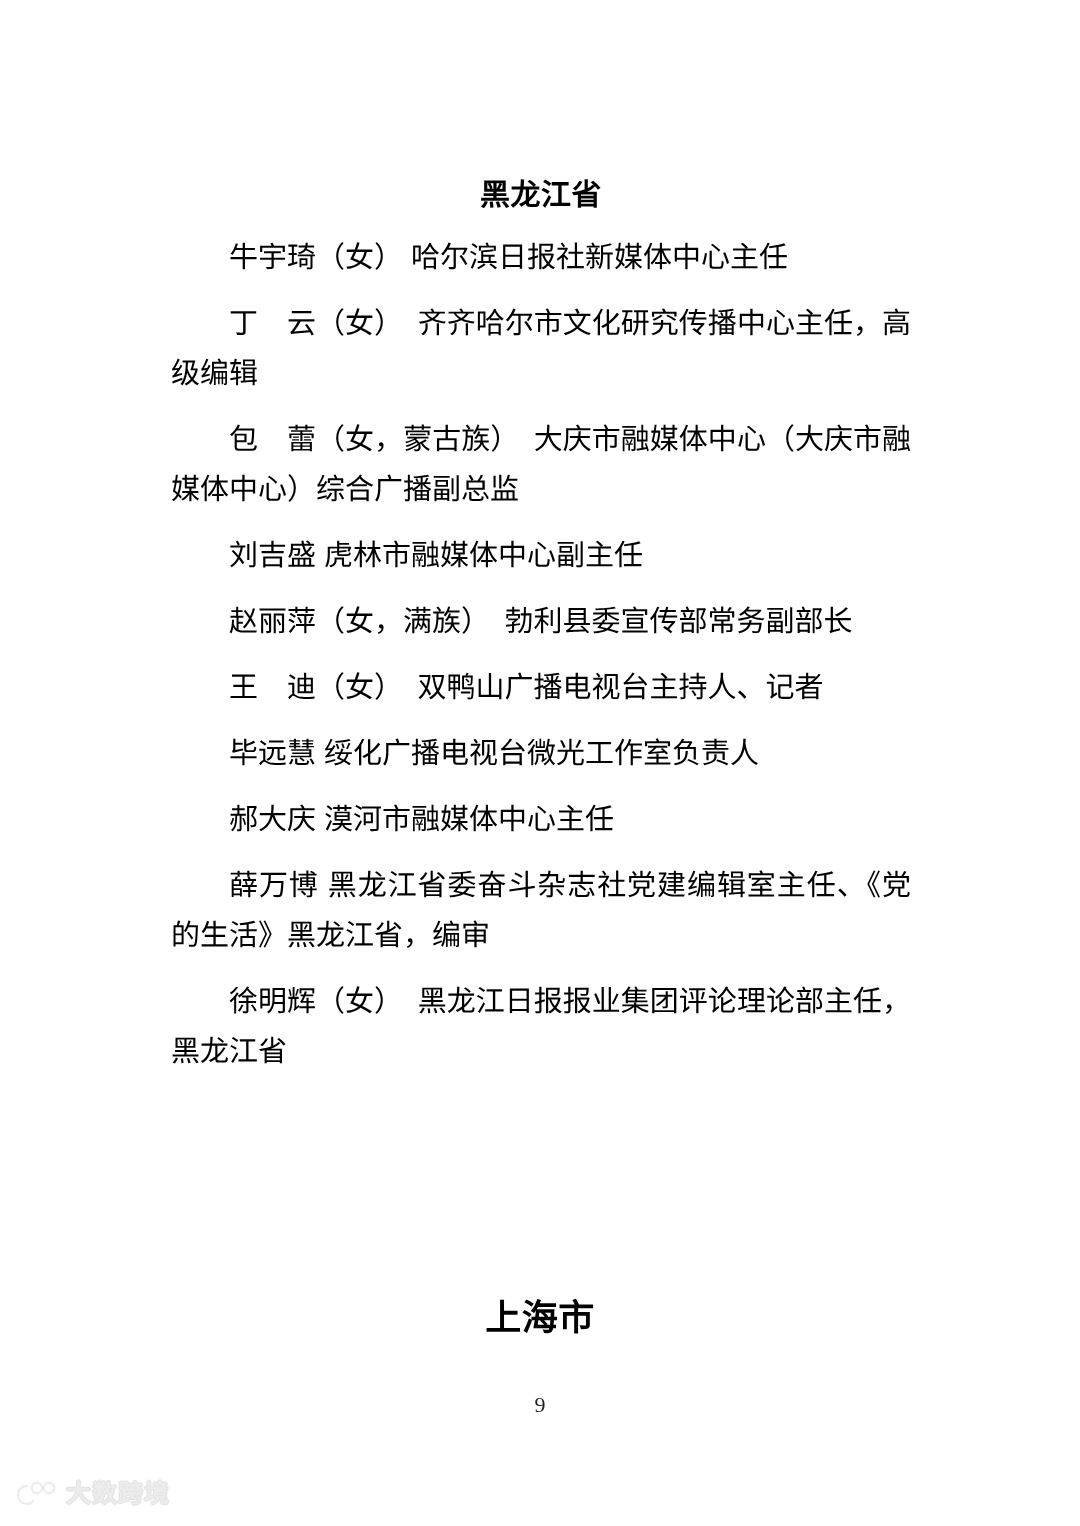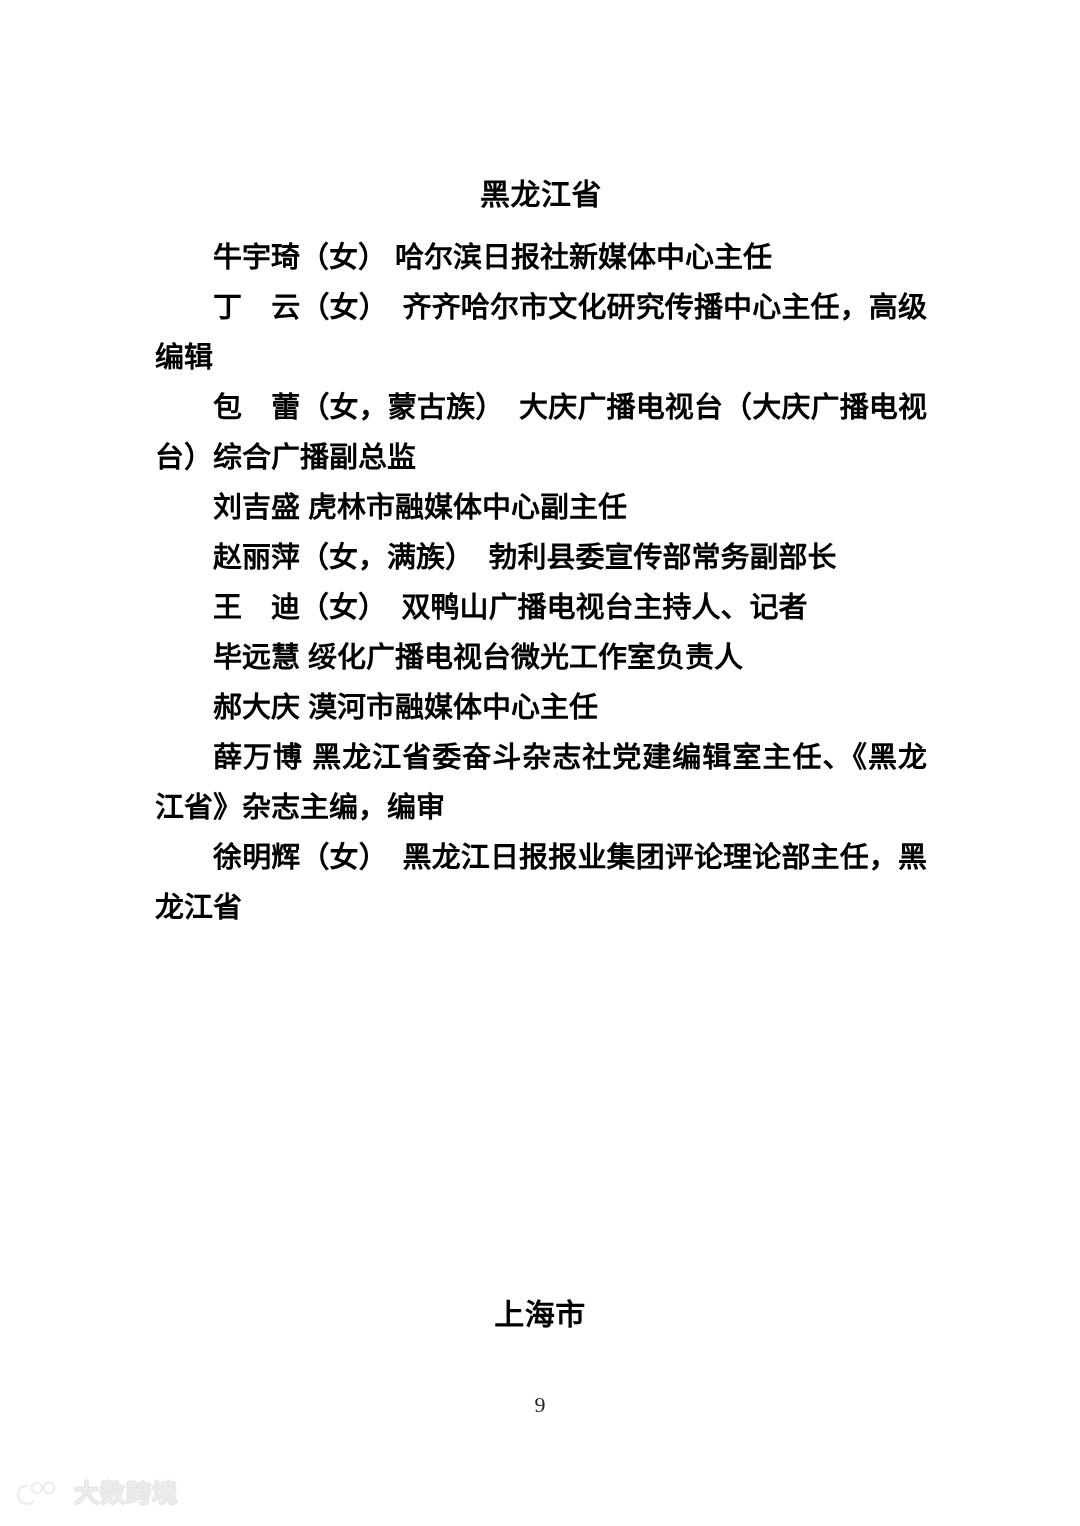--- a/index.html
+++ b/index.html
@@ -40,37 +40,36 @@
     line-height: 1.0;
     letter-spacing: 0.5px;
     margin: 0 0 22px 0;
     padding: 0;
   }
 
   .entry {
     font-size: 29px;
     line-height: 50px;
     text-indent: 2em;
-    margin: 0;
+    margin: 16px;
     padding: 0;
     text-align: justify;
     text-justify: inter-character;
     word-break: break-all;
     letter-spacing: 0px;
-    font-weight: bold;
   }
 
   .bottom-heading {
     position: absolute;
     left: 0;
     top: 1300px;
     width: 1080px;
     text-align: center;
     font-weight: bold;
-    font-size: 30px;
+    font-size: 36px;
     line-height: 1.0;
     letter-spacing: 0.5px;
   }
 
   .page-number {
     position: absolute;
     left: 0;
     top: 1392px;
     width: 1080px;
     text-align: center;
@@ -79,21 +78,21 @@
     color: #222;
   }
 
   
   .watermark {
     position: absolute;
     left: 16px;
     top: 1478px;
     display: flex;
     align-items: center;
-    gap: 16px;
+    gap: 8px;
     opacity: 1;
     pointer-events: none;
     user-select: none;
   }
   .watermark-logo {
     width: 42px;
     height: 30px;
     flex: none;
   }
   .watermark-text {
@@ -114,27 +113,27 @@
 
 <div class="page">
 
   <div class="content">
 
     <div class="section-heading">黑龙江省</div>
 
     <div class="entry-list">
       <p class="entry">牛宇琦（女）  哈尔滨日报社新媒体中心主任</p>
       <p class="entry">丁　云（女）　齐齐哈尔市文化研究传播中心主任，高级编辑</p>
-      <p class="entry">包　蕾（女，蒙古族）　大庆广播电视台（大庆广播电视台）综合广播副总监</p>
+      <p class="entry">包　蕾（女，蒙古族）　大庆市融媒体中心（大庆市融媒体中心）综合广播副总监</p>
       <p class="entry">刘吉盛 虎林市融媒体中心副主任</p>
       <p class="entry">赵丽萍（女，满族）　勃利县委宣传部常务副部长</p>
       <p class="entry">王　迪（女）　双鸭山广播电视台主持人、记者</p>
       <p class="entry">毕远慧 绥化广播电视台微光工作室负责人</p>
       <p class="entry">郝大庆 漠河市融媒体中心主任</p>
-      <p class="entry">薛万博 黑龙江省委奋斗杂志社党建编辑室主任、《黑龙江省》杂志主编，编审</p>
+      <p class="entry">薛万博 黑龙江省委奋斗杂志社党建编辑室主任、《党的生活》黑龙江省，编审</p>
       <p class="entry">徐明辉（女）　黑龙江日报报业集团评论理论部主任，黑龙江省</p>
     </div>
 
   </div>
 
   <div class="bottom-heading">上海市</div>
 
   <div class="page-number">9</div>
 
   <div class="watermark">

